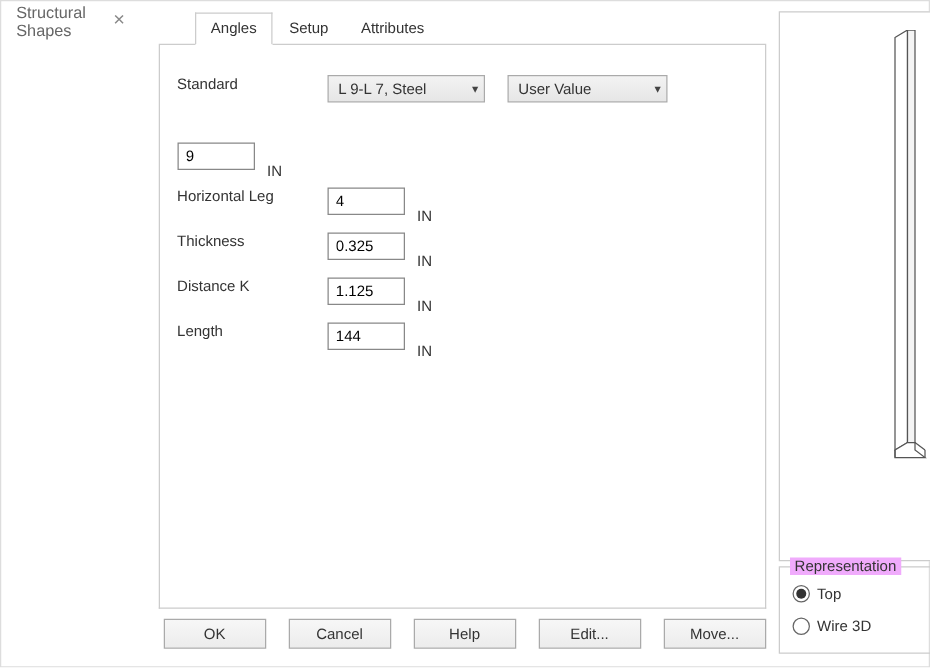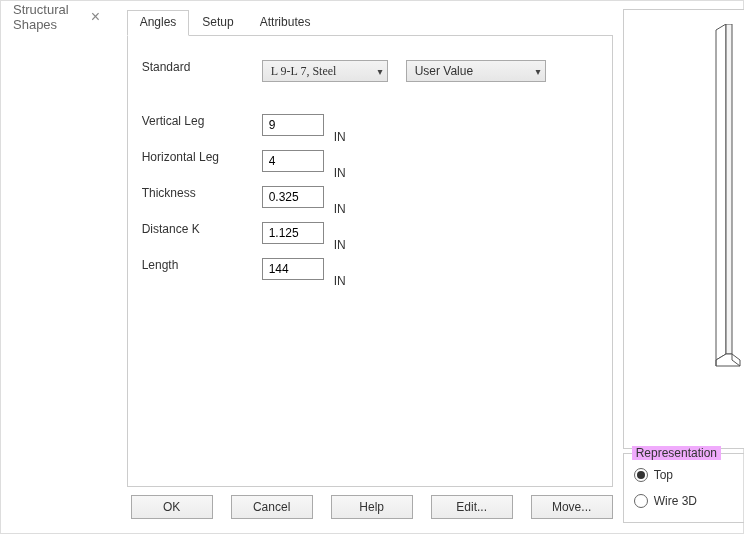--- a/index.html
+++ b/index.html
@@ -54,20 +54,21 @@
     border: 1px solid transparent;
     position: relative;
     top: 1px;
     color: #333;
     font-size: 12px;
   }
   .tab.active {
     border: 1px solid #ccc;
     border-bottom: 1px solid #fff;
     background:#fff;
+    margin-left:29px;
   }
   .panel {
     border: 1px solid #ccc;
     border-top: none;
     flex:1;
     padding: 24px 14px 14px 14px;
     position:relative;
   }
   .row {
     display:flex;
@@ -192,33 +193,32 @@
       <div class="tabs">
         <div class="tab active">Angles</div>
         <div class="tab">Setup</div>
         <div class="tab">Attributes</div>
       </div>
 
       <div class="panel">
 
         <div class="row" style="margin-bottom:18px;">
           <label class="field-label">Standard</label>
-          <div class="combo" style="width:126px;font-family:Liberation Serif, serif;">
+          <div class="combo" style="width:126px;">
             <span>L 9-L 7, Steel</span>
             <span class="chev">▾</span>
           </div>
           <div style="width:18px;"></div>
-          <div class="combo" style="width:140px;">
+          <div class="combo" style="width:128px;">
             <span>User Value</span>
             <span class="chev">▾</span>
           </div>
         </div>
 
         <div class="row">
-          <label class="field-label">Vertical Leg</label>
           <input class="text-input" value="9" style="">
           <span class="unit">IN</span>
         </div>
 
         <div class="row">
           <label class="field-label">Horizontal Leg</label>
           <input class="text-input" value="4" style="">
           <span class="unit">IN</span>
         </div>
 

